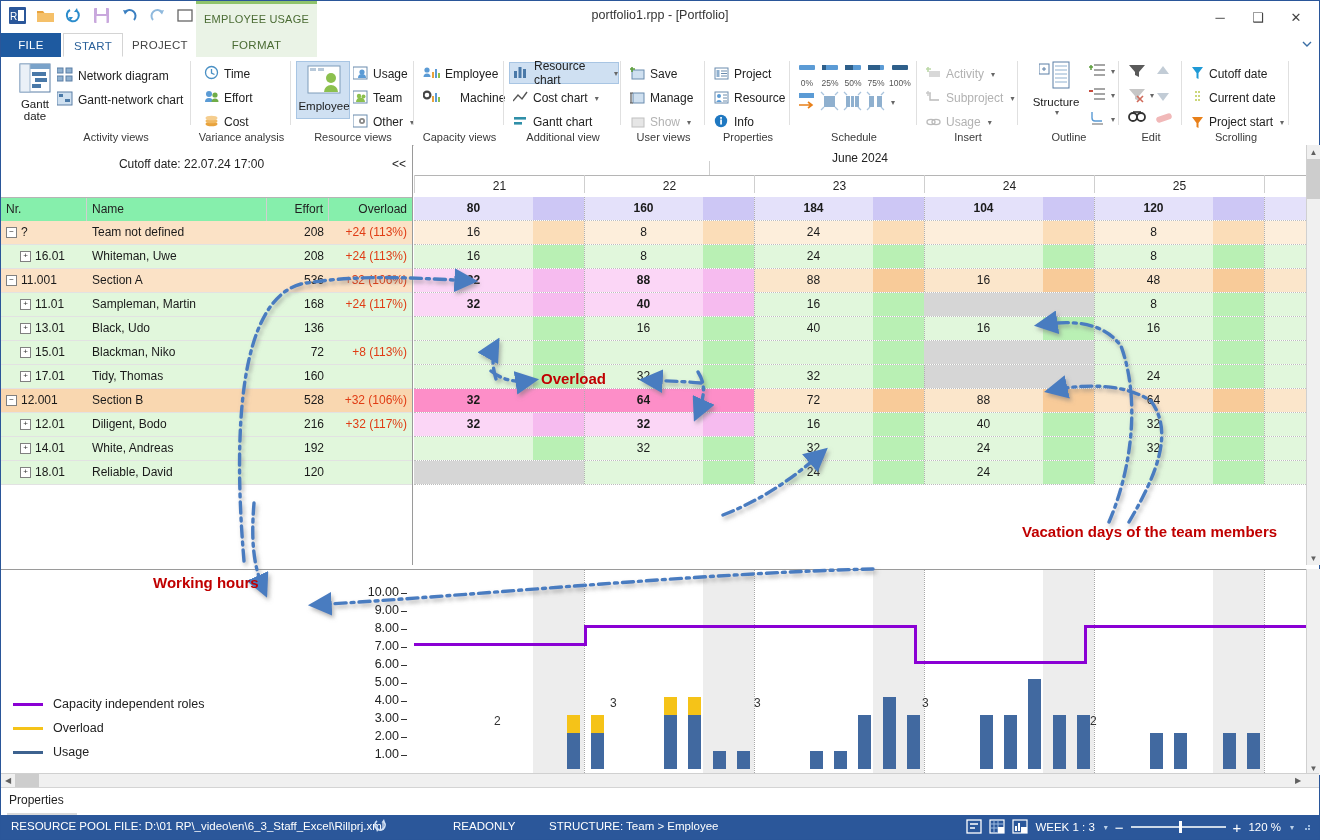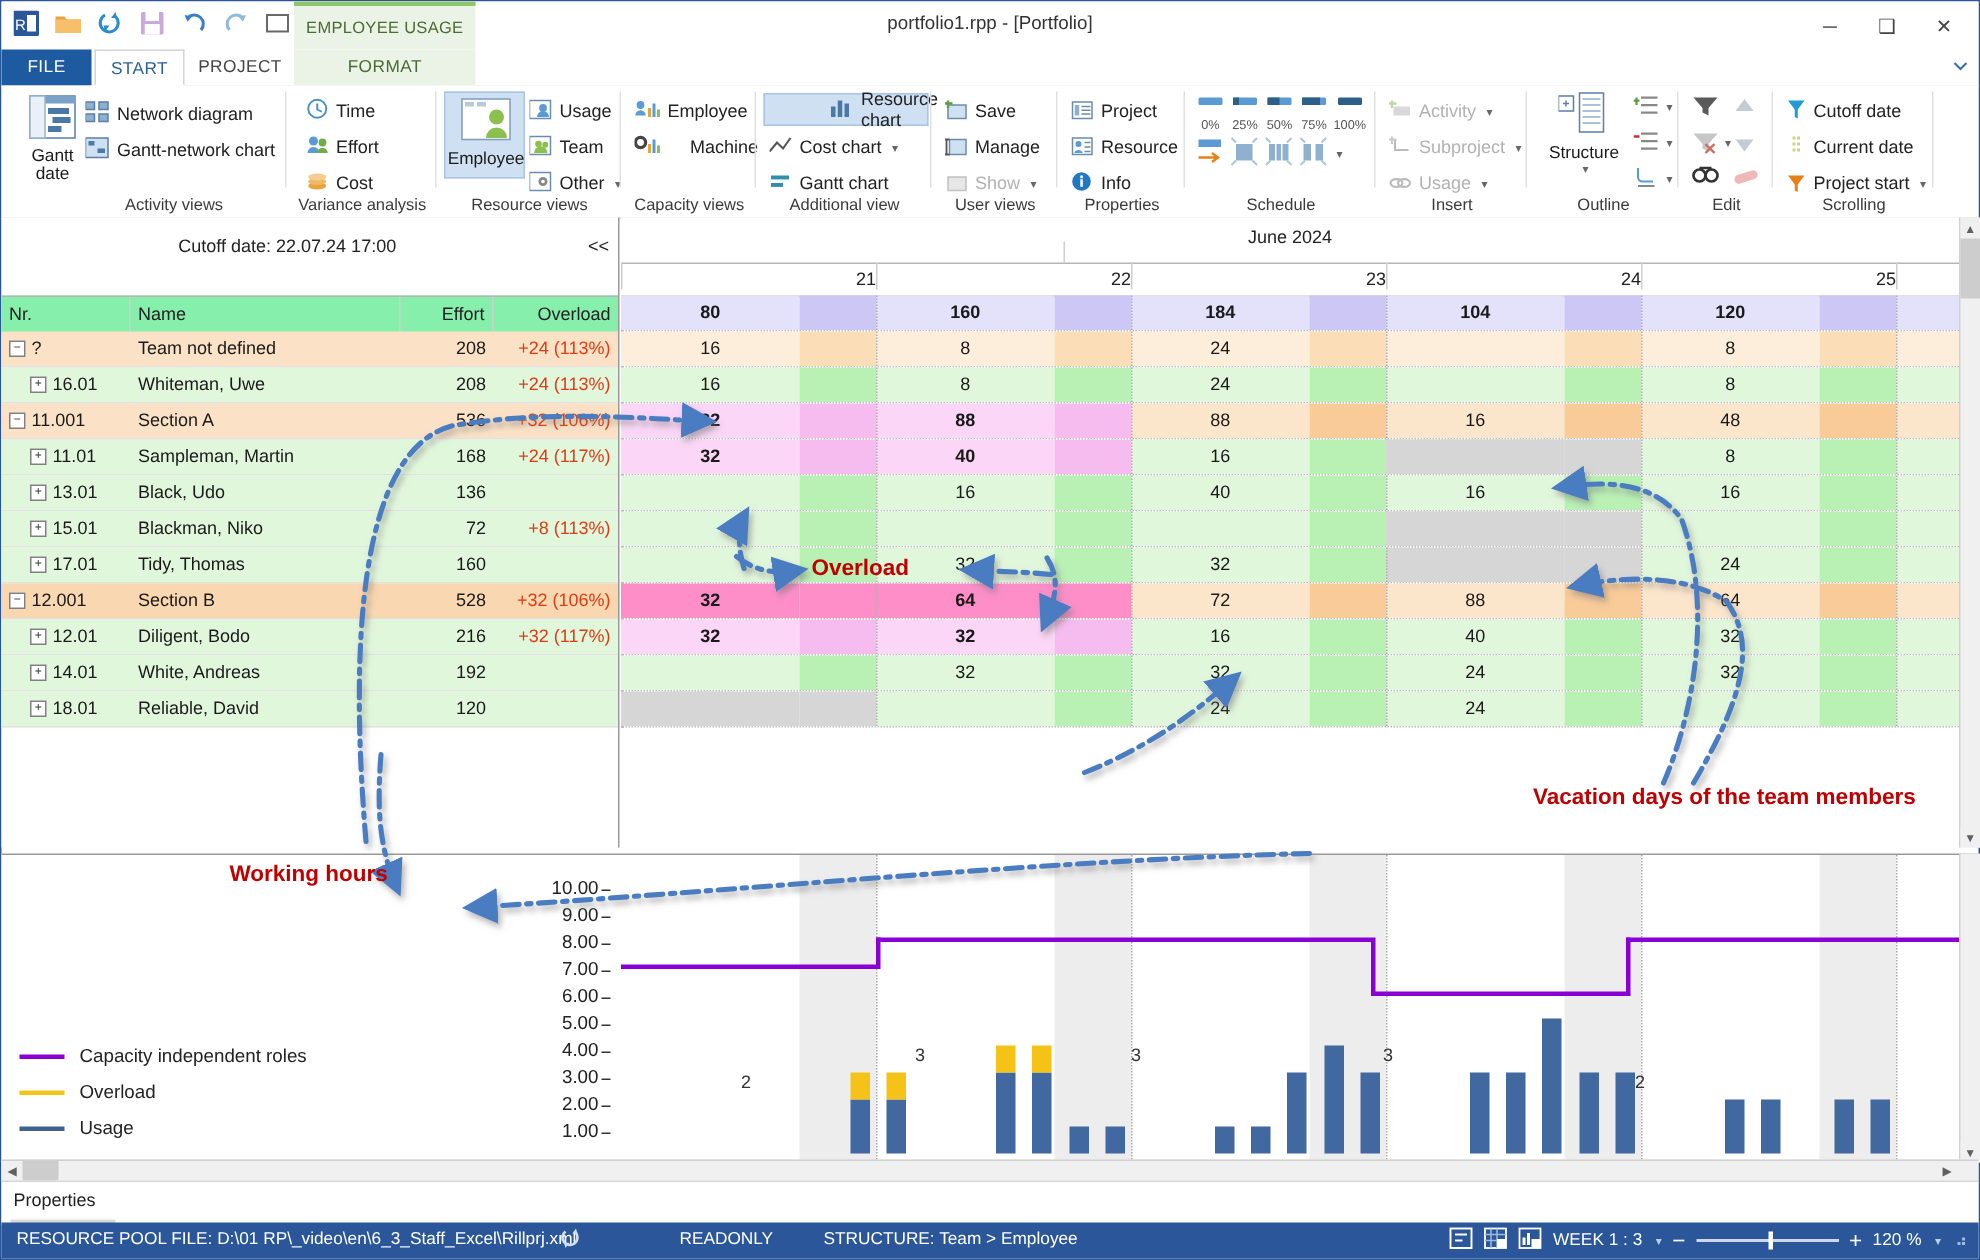--- a/index.html
+++ b/index.html
@@ -58,21 +58,21 @@
   .grp{background:#fbe2c6;}
   .grp2{background:#f9d7b0;}
   .emp{background:#e1f7dc;}
   .expander{display:inline-block;width:9px;height:9px;border:1px solid #808080;background:#fff;font-size:8px;line-height:7px;text-align:center;margin-right:4px;color:#333;vertical-align:middle;font-family:"Liberation Sans",sans-serif;}
 
   
   .gridpane{position:absolute;left:413px;top:144px;width:892px;height:420px;background:#fff;overflow:hidden;}
   .monthrow{position:absolute;left:0;top:0;height:30px;width:892px;border-bottom:1px solid #b5b5b5;}
   .monthlbl{position:absolute;top:6px;font-size:12px;color:#222;text-align:center;}
   .weekrow{position:absolute;left:0;top:30px;height:22px;width:892px;border-bottom:1px solid #b5b5b5;}
-  .wk{position:absolute;top:0;height:18px;line-height:22px;text-align:right;font-size:12px;color:#222;border-left:1px solid #cfcfcf;box-sizing:border-box;}
+  .wk{position:absolute;top:0;height:18px;line-height:22px;text-align:center;font-size:12px;color:#222;border-left:1px solid #cfcfcf;box-sizing:border-box;}
   .grow{position:absolute;left:0;width:892px;height:24px;box-sizing:border-box;border-bottom:1px dotted #bdbdbd;}
   .gcell{position:absolute;top:0;height:23px;line-height:23px;font-size:12px;text-align:center;box-sizing:border-box;}
   .gwe{position:absolute;top:0;height:23px;box-sizing:border-box;}
   .vline{position:absolute;top:0;bottom:0;width:1px;background:#cfcfcf;}
 
   
   .chartpane{position:absolute;left:0;top:568px;width:1318px;height:206px;background:#fff;border-top:1px solid #9a9a9a;box-sizing:border-box;}
   .legend{position:absolute;left:12px;top:122px;}
   .legrow{display:flex;align-items:center;gap:10px;height:24px;font-size:12.5px;color:#222;}
   .legline{width:30px;height:3px;flex:0 0 auto;}
@@ -324,21 +324,21 @@
               <rect x="12" y="3" width="2" height="9" fill="#5b9bd5"></rect>
               <rect x="15" y="7" width="2" height="5" fill="#8cc04e"></rect>
             </svg></span>
         <span>Machine</span>
       </div>
       <div class="gcap">Capacity views</div>
       <div class="sep"></div>
     </div>
 
     <div class="rgroup" style="left:504px;width:116px;">
-      <div class="ritem selbox" style="position:absolute;left:4px;top:5px;width:110px;padding-left:40px;">
+      <div class="ritem selbox" style="position:absolute;left:4px;top:5px;width:110px;">
         <span class="ico" style="margin-left:4px;"><svg width="15" height="14">
               <rect x="0" y="6" width="3" height="7" fill="#4a79a8"></rect>
               <rect x="4.5" y="2" width="3" height="11" fill="#4a79a8"></rect>
               <rect x="9" y="4" width="3" height="9" fill="#4a79a8"></rect>
             </svg></span>
         <span>Resource chart</span>
         <span class="caret">▾</span>
       </div>
       <div class="ritem" style="position:absolute;left:8px;top:30px;">
         <span class="ico"><svg width="15" height="14">

